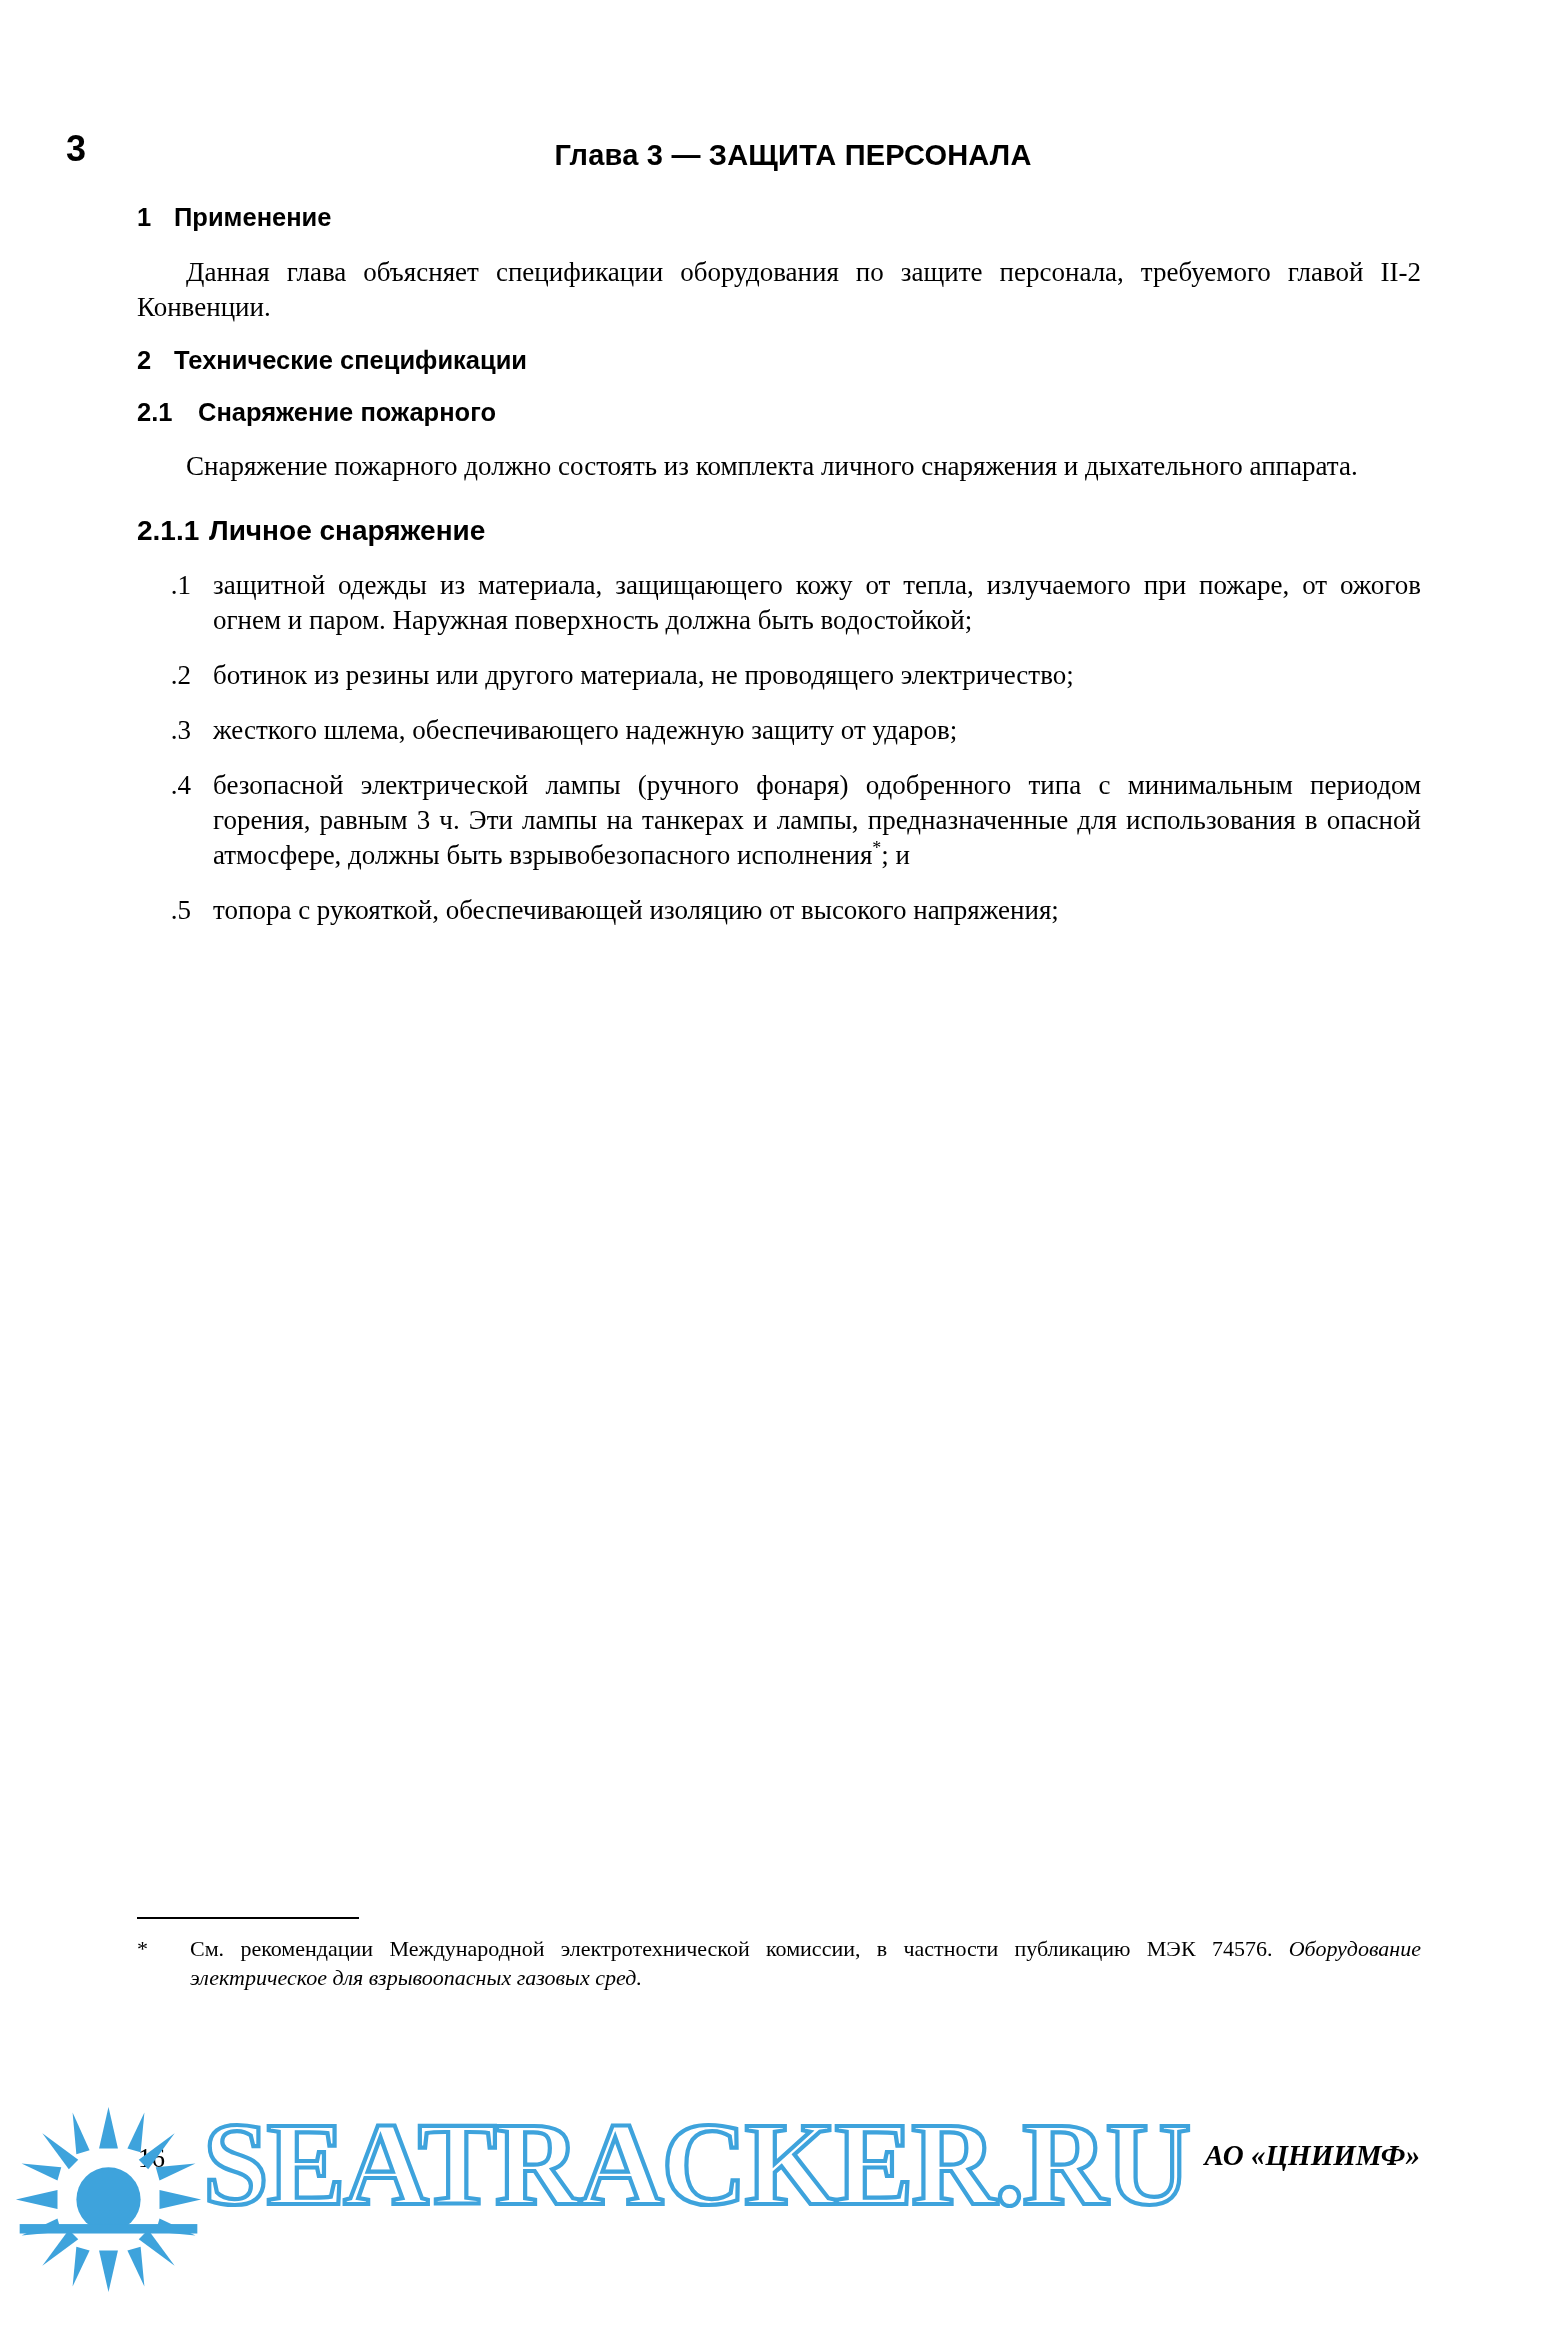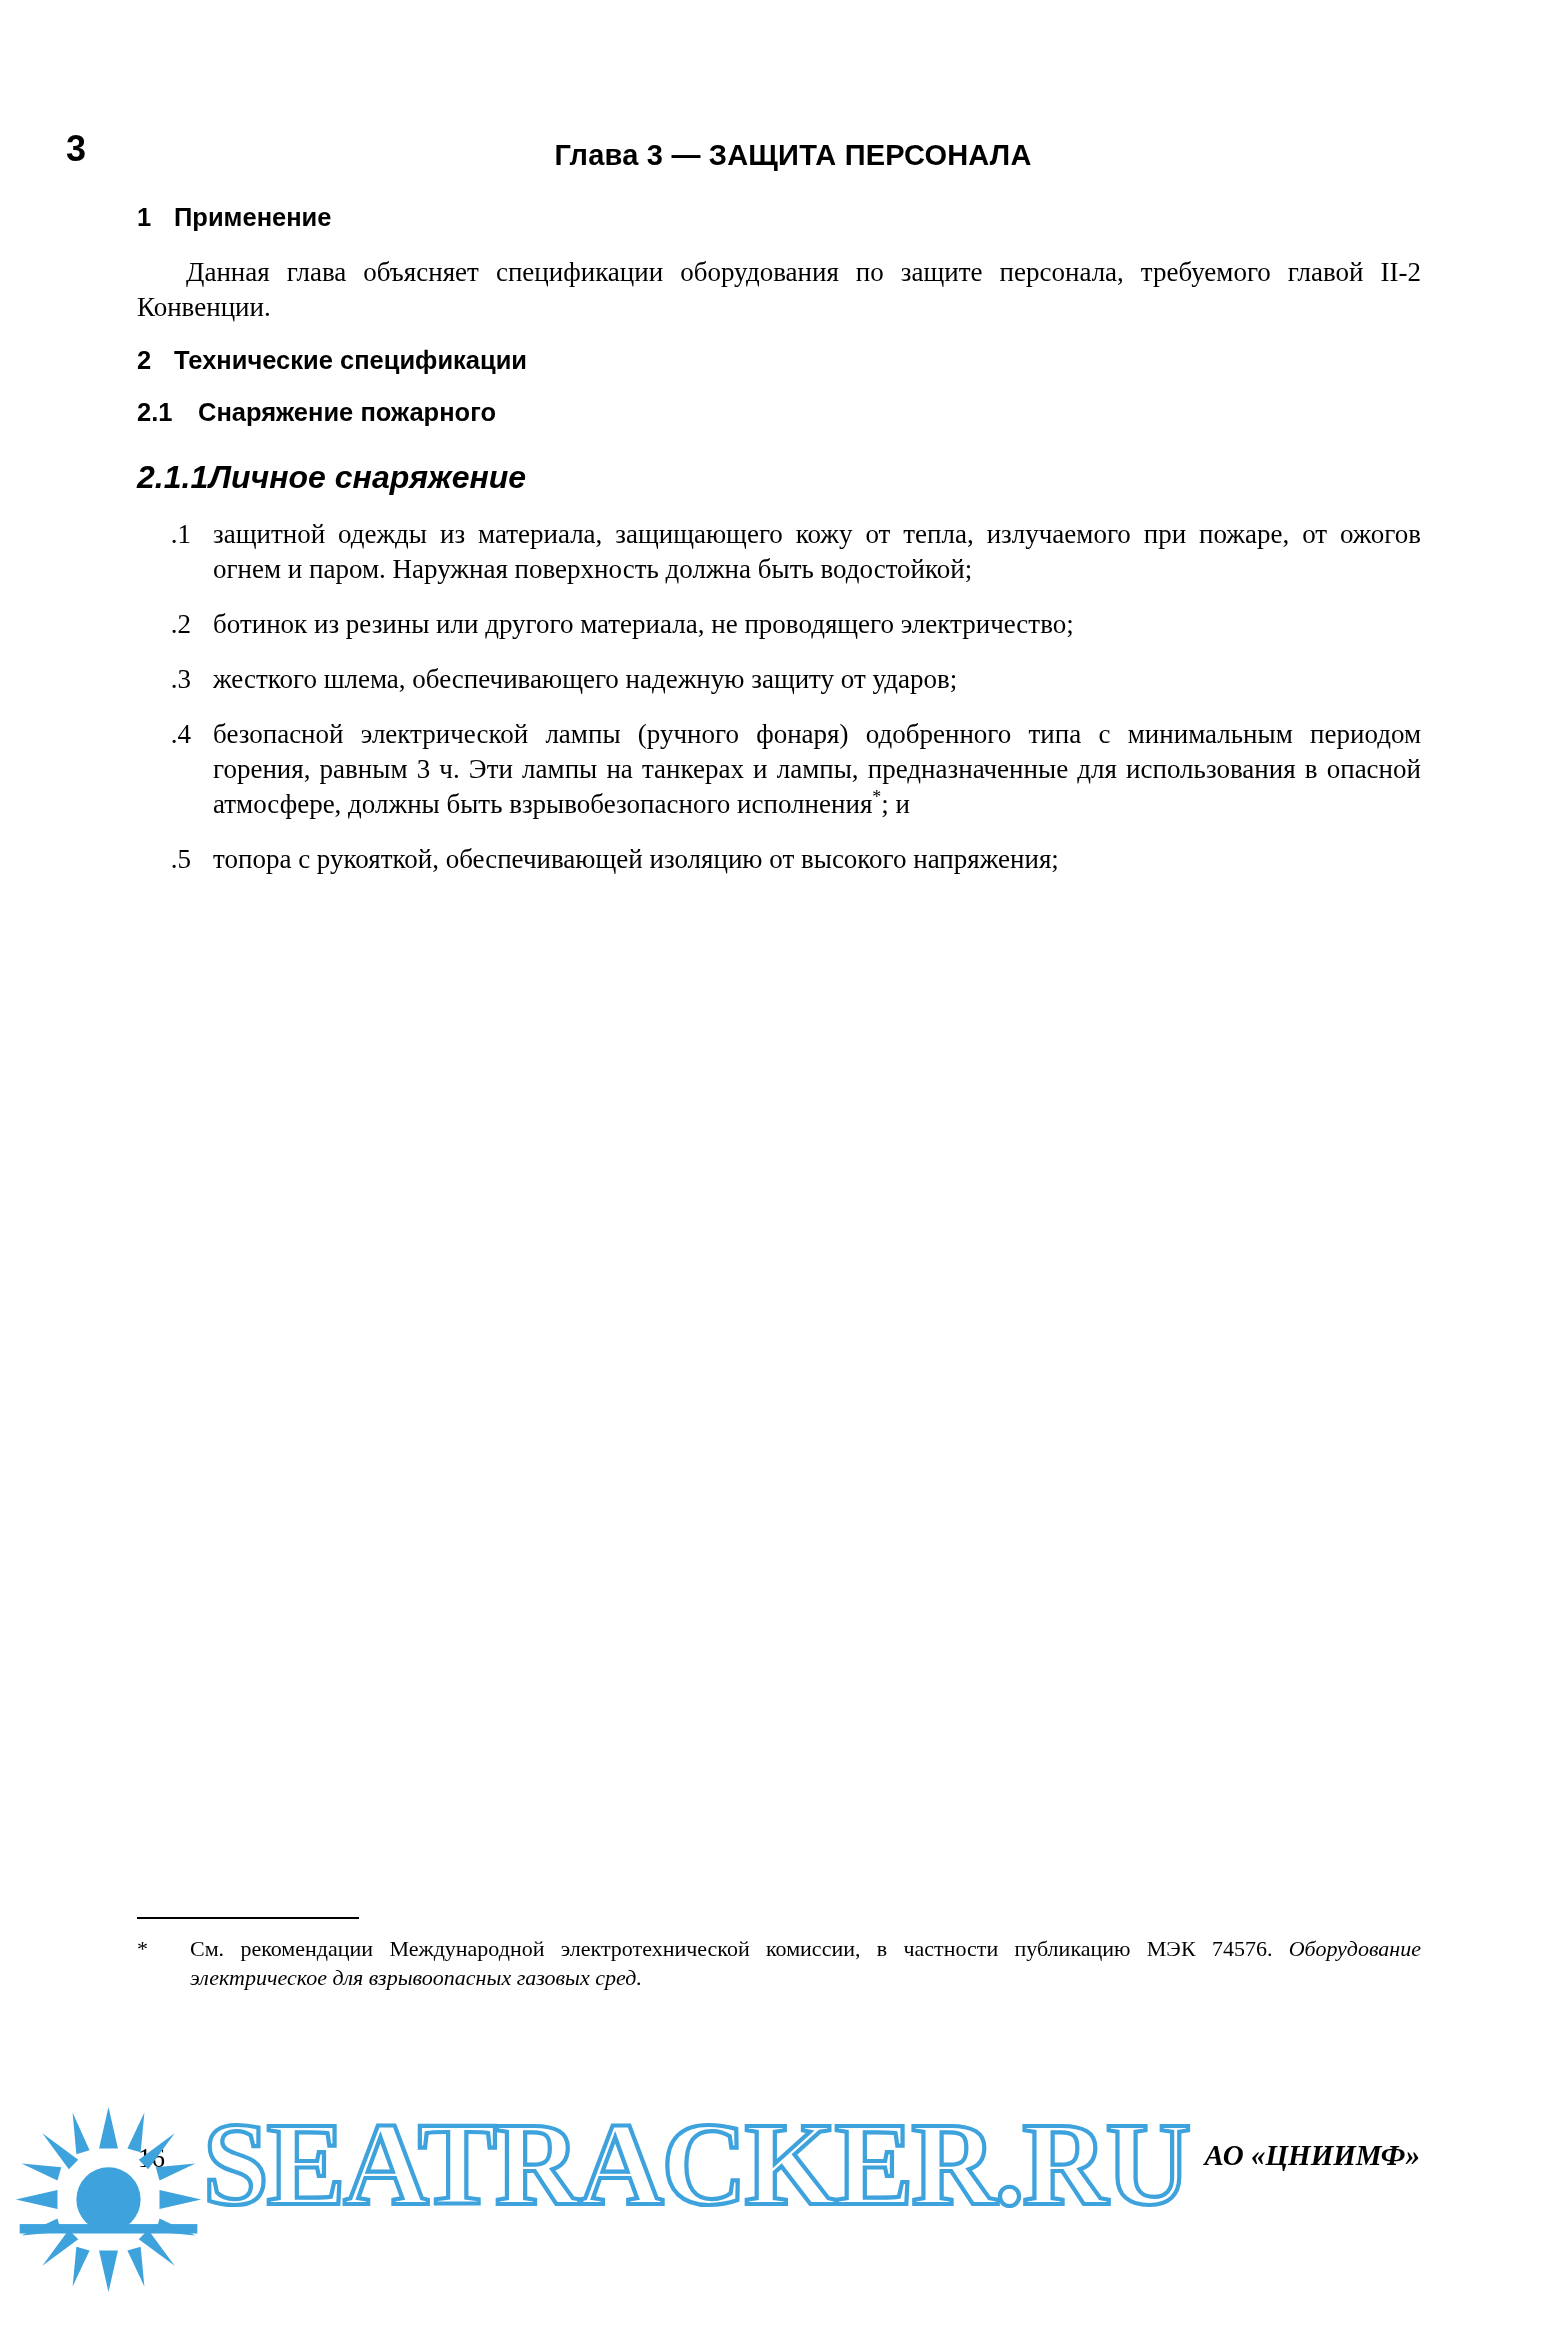--- a/index.html
+++ b/index.html
@@ -55,22 +55,21 @@
   .h-num-sans .num {
     display: inline-block;
     min-width: 37px;
   }
   .h-num-sans.lvl2 .num {
     min-width: 61px;
   }
   .h-ital {
     font-family: "Liberation Sans", sans-serif;
     font-weight: bold;
-    font-style: italic;
-    font-size: 32px;
+    font-size: 28px;
     margin: 0 0 21px 0;
     display: flex;
   }
   .h-ital .num {
     display: inline-block;
     min-width: 72px;
   }
   p.body {
     font-size: 27px;
     line-height: 1.30;
@@ -214,20 +213,21 @@
 
     <div class="h-num-sans">
       <span class="num">2</span>
       <span>Технические спецификации</span>
     </div>
 
     <div class="h-num-sans lvl2">
       <span class="num">2.1</span>
       <span>Снаряжение пожарного</span>
     </div>
+    <p class="body indent">Снаряжение пожарного должно состоять из комплекта личного снаряжения и дыхательного аппарата.</p>
 
     <div class="spacer-s"></div>
 
     <div class="h-ital">
       <span class="num">2.1.1</span>
       <span>Личное снаряжение</span>
     </div>
 
     <ul class="numlist">
       <li>

